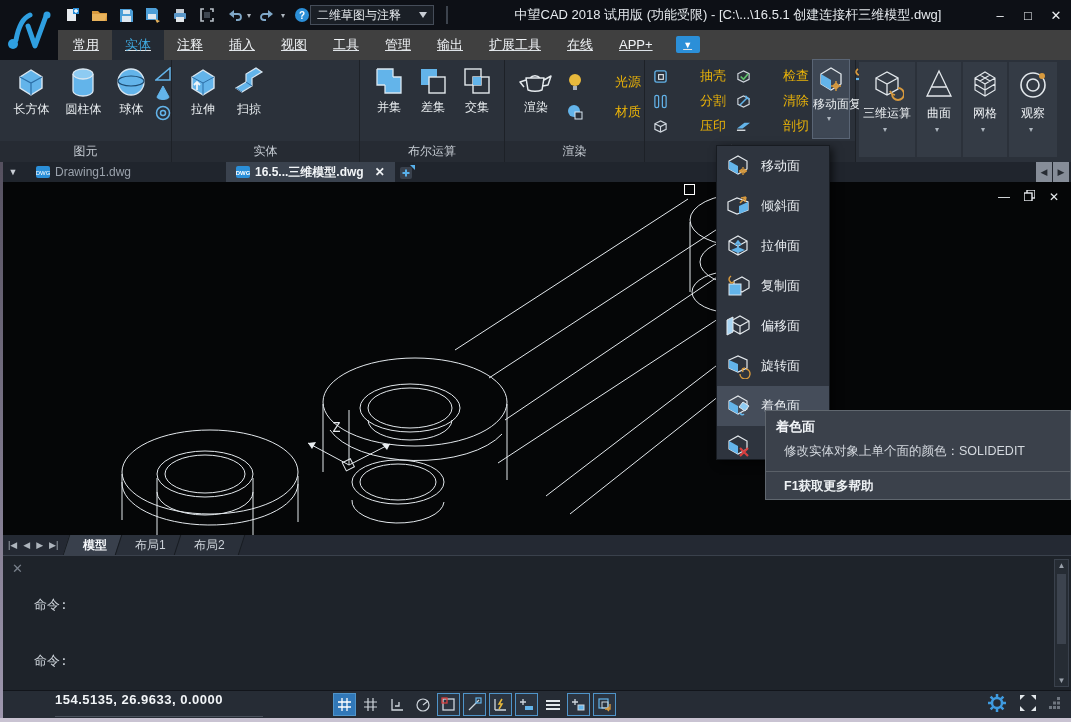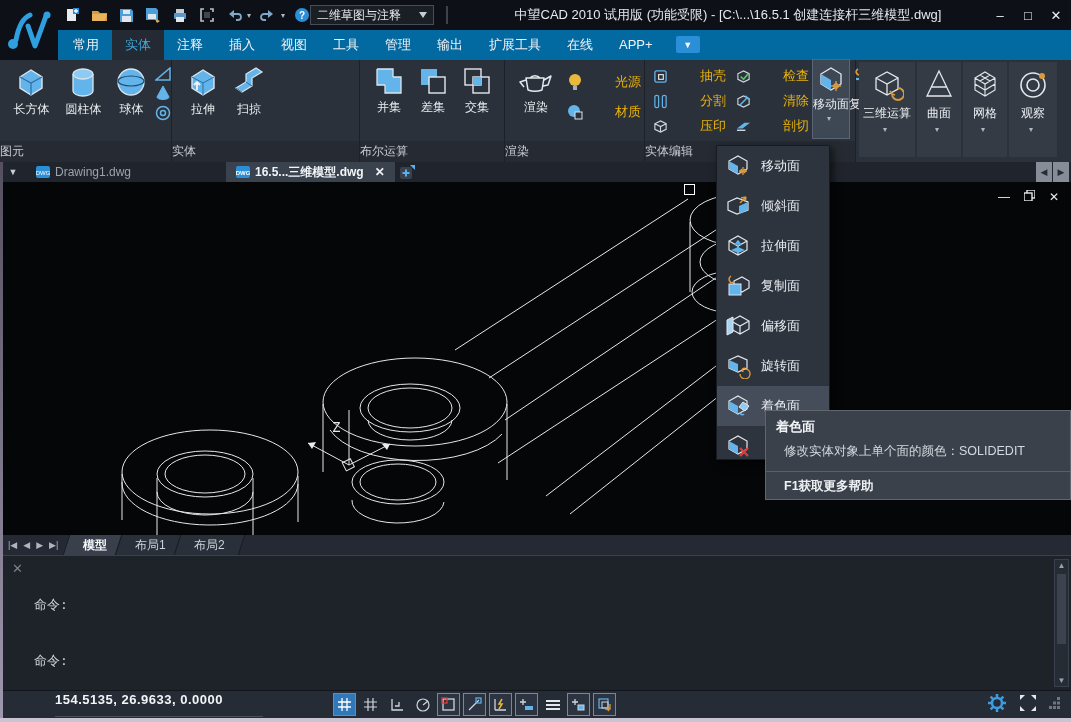--- a/index.html
+++ b/index.html
@@ -3,21 +3,21 @@
 <meta charset="utf-8">
 <style>
   * { margin:0; padding:0; box-sizing:border-box; }
   html,body { width:1071px; height:722px; background:#000; }
   body { font-family:"Liberation Sans","DejaVu Sans",sans-serif; font-size:12px; color:#dde2e7;
          -webkit-font-smoothing:antialiased; overflow:hidden; }
   .window { position:relative; width:1071px; height:722px; background:#101419; overflow:hidden; }
 
   
   .titlebar { position:absolute; left:0; top:0; width:1071px; height:30px; background:#0d1016; }
-  .tabrow   { position:absolute; left:0; top:30px; width:1071px; height:30px; background:#0369a1; }
+  .tabrow   { position:absolute; left:0; top:30px; width:1071px; height:30px; background:#404040;text-decoration:underline; }
   .logo { position:absolute; left:0; top:0; width:58px; height:60px; background:#0d1016; display:flex; align-items:center; justify-content:center; }
   .qat { position:absolute; left:62px; top:4px; height:22px; display:flex; align-items:center; gap:7px; }
   .qat .qbtn { width:20px; height:20px; display:flex; align-items:center; justify-content:center; }
   .caret { color:#aeb6bf; font-size:8px; margin-left:-4px; }
   .ws-select { position:absolute; left:310px; top:5px; width:124px; height:20px; background:#1a1f26;
                border:1px solid #454d59; display:flex; align-items:center; padding:0 6px; gap:8px; }
   .ws-select .lbl { flex:1; color:#e4e8ec; font-size:12px; white-space:nowrap; }
   .tb-sep { position:absolute; left:446px; top:6px; width:2px; height:18px; border-left:1px solid #3c434d; border-right:1px solid #3c434d; }
   .title-text { position:absolute; left:458px; top:0; width:540px; height:30px; line-height:30px; text-align:center;
                 color:#e6eaee; font-size:13px; white-space:nowrap; overflow:hidden; }
@@ -28,21 +28,21 @@
   .rtabs { display:flex; align-items:stretch; height:30px; padding-left:60px; }
   .rtab { padding:0 13px; line-height:30px; color:#f0f3f6; font-size:13px; white-space:nowrap; }
   .rtab.active { background:#242a33; color:#3fa9e0; }
   .mail-btn { width:24px; height:17px; margin:6px 0 0 10px; background:#2b8fd8; border-radius:2px;
               display:flex; align-items:center; justify-content:center; color:#fff; font-size:9px; }
 
   
   .ribbon { position:absolute; left:0; top:60px; width:1071px; height:102px; background:#2b313a; display:flex; }
   .panel { position:relative; height:102px; border-right:1px solid #1d2127; }
   .panel-label { position:absolute; left:0; bottom:0; width:100%; height:21px; line-height:21px; background:#262b33;
-                 color:#c6ccd3; font-size:12px; }
+                 text-align:center; color:#c6ccd3; font-size:12px; }
   .pbody { position:absolute; left:0; top:0; width:100%; height:81px; display:flex; align-items:flex-start; }
   .rb-big { display:flex; flex-direction:column; align-items:center; justify-content:flex-start; gap:3px;
             padding-top:6px; height:78px; }
   .rb-big .bl { font-size:12px; color:#e7ebee; white-space:nowrap; }
   .rb-mini { display:flex; align-items:center; gap:4px; height:24px; padding:0 2px; }
   .rb-mini .bl { font-size:13px; color:#eab308; white-space:nowrap;margin-left:28px; }
   .smallcol { display:flex; flex-direction:column; align-items:center; gap:4px; padding-top:7px; }
   .face-btn { display:flex; flex-direction:column; align-items:center; gap:1px; padding-top:5px; height:78px; width:48px; }
   .face-btn .bl { font-size:12px; color:#e7ebee; white-space:nowrap; }
   .face-btn.pressed { background:#3e4754; outline:1px solid #5a6575; }
@@ -185,21 +185,21 @@
           </svg>
       </span>
     </div>
     <div class="ws-select">
       <span class="lbl">二维草图与注释</span>
       <svg width="8" height="6">
           <path d="M0 0h8L4 6z" fill="#c8cdd4"></path>
         </svg>
     </div>
     <div class="tb-sep"></div>
-    <div class="title-text">中望CAD 2010 试用版 (功能受限) - [C:\...\16.5.1 创建连接杆三维模型.dwg]</div>
+    <div class="title-text">中望CAD 2018 试用版 (功能受限) - [C:\...\16.5.1 创建连接杆三维模型.dwg]</div>
     <div class="win-controls">
       <span>–</span>
       <span>□</span>
       <span>✕</span>
     </div>
   </div>
 
   <div class="tabrow">
     <div class="rtabs">
       <span class="rtab">常用</span>

